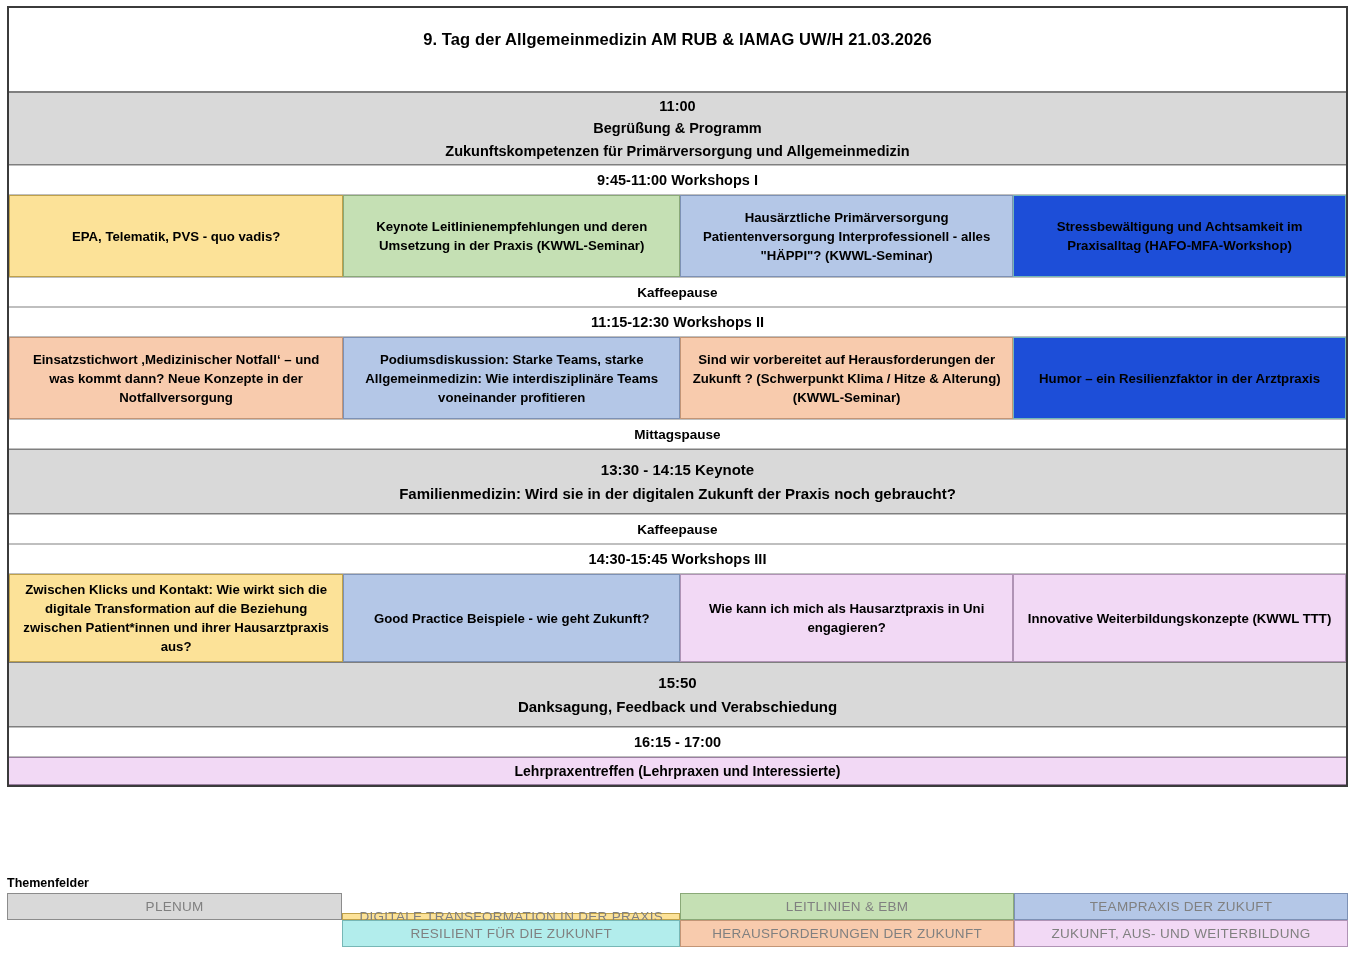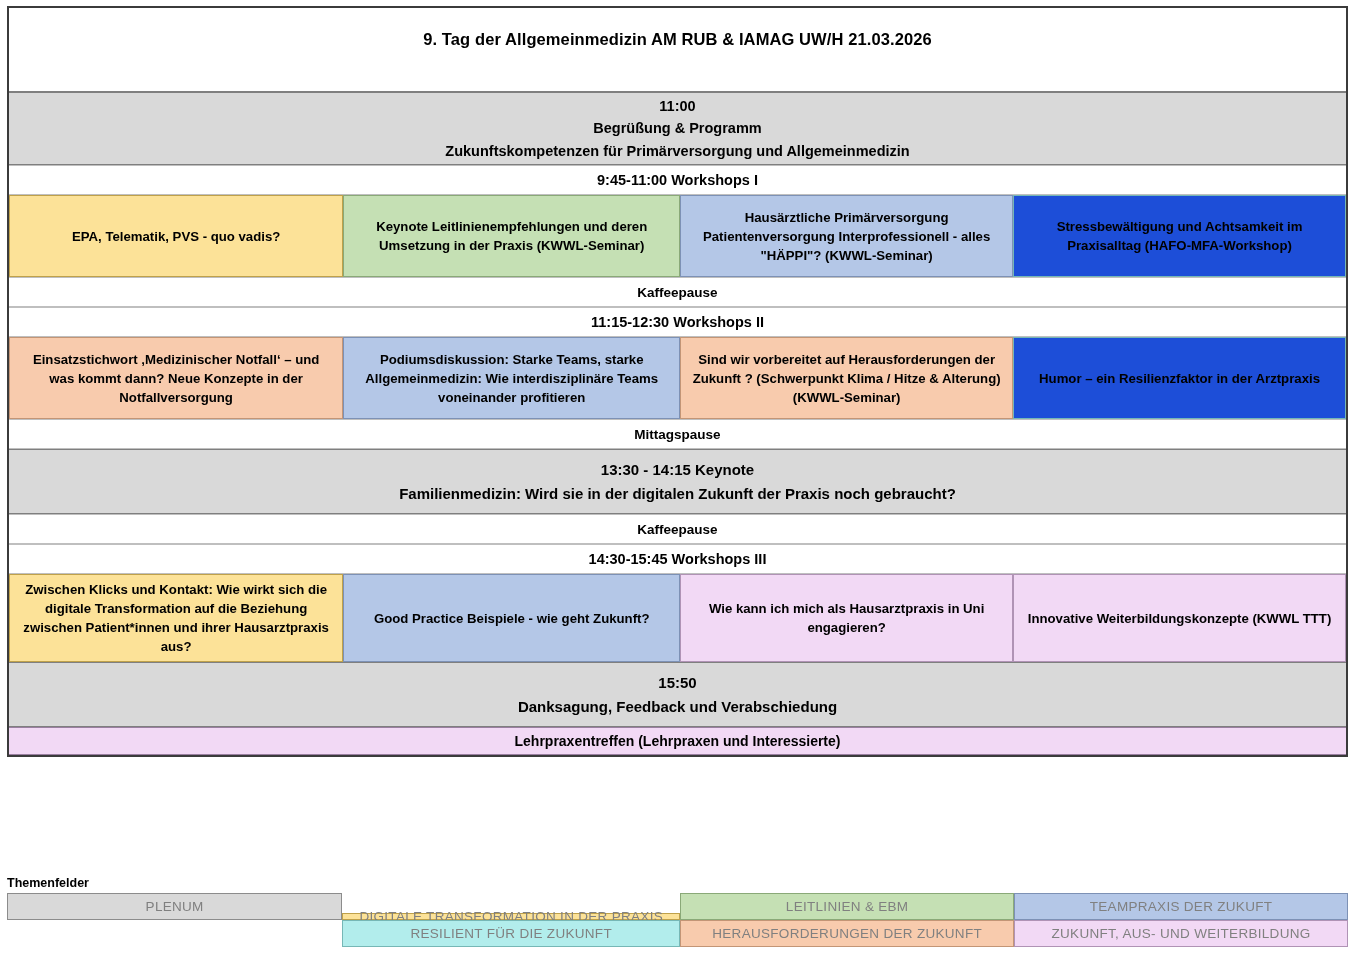--- a/index.html
+++ b/index.html
@@ -237,20 +237,23 @@
       <div class="ws c4 bg-pink">Innovative Weiterbildungskonzepte (KWWL TTT)</div>
     </div>
 
     <div class="row">
       <div class="full plenum closing">
         <div class="line">15:50</div>
         <div class="line">Danksagung, Feedback und Verabschiedung</div>
       </div>
     </div>
 
+    <div class="row">
+      <div class="full white time-1615">16:15 - 17:00</div>
+    </div>
 
     <div class="row">
       <div class="full lehrpraxen">Lehrpraxentreffen (Lehrpraxen und Interessierte)</div>
     </div>
 
   </div>
 
   <div class="legend-wrap">
     <div class="legend-title">Themenfelder</div>
 

